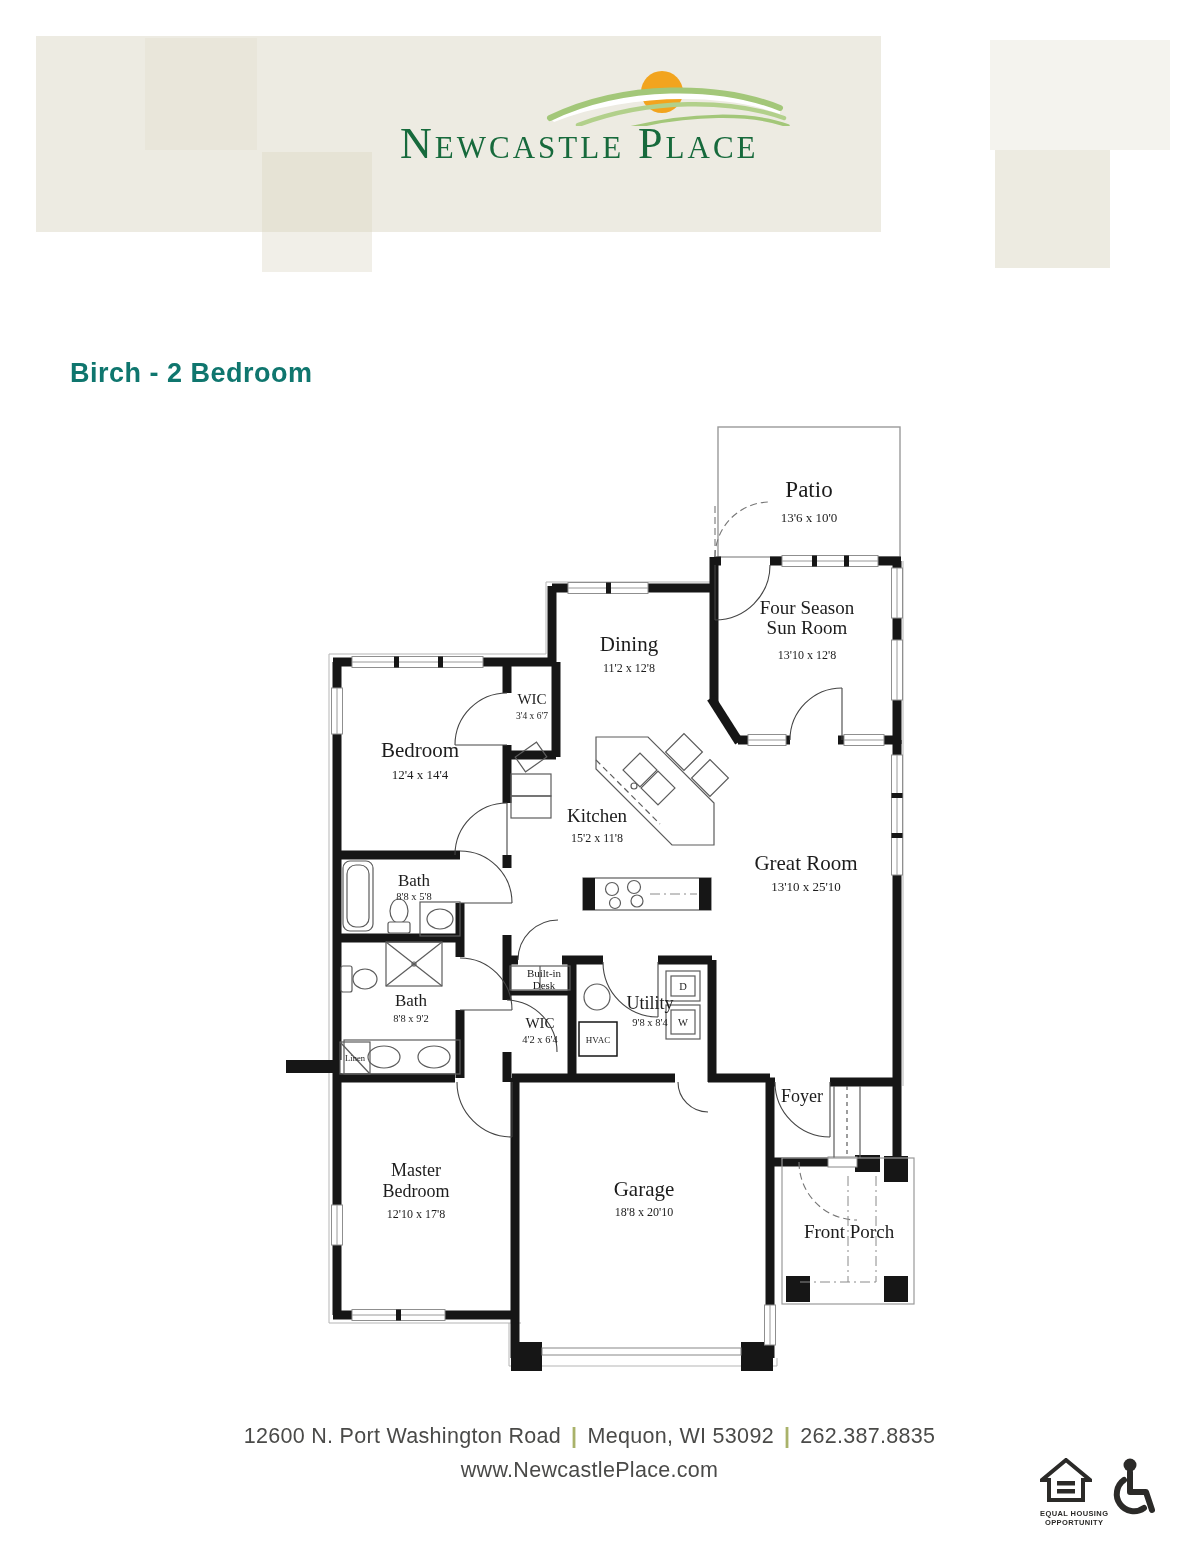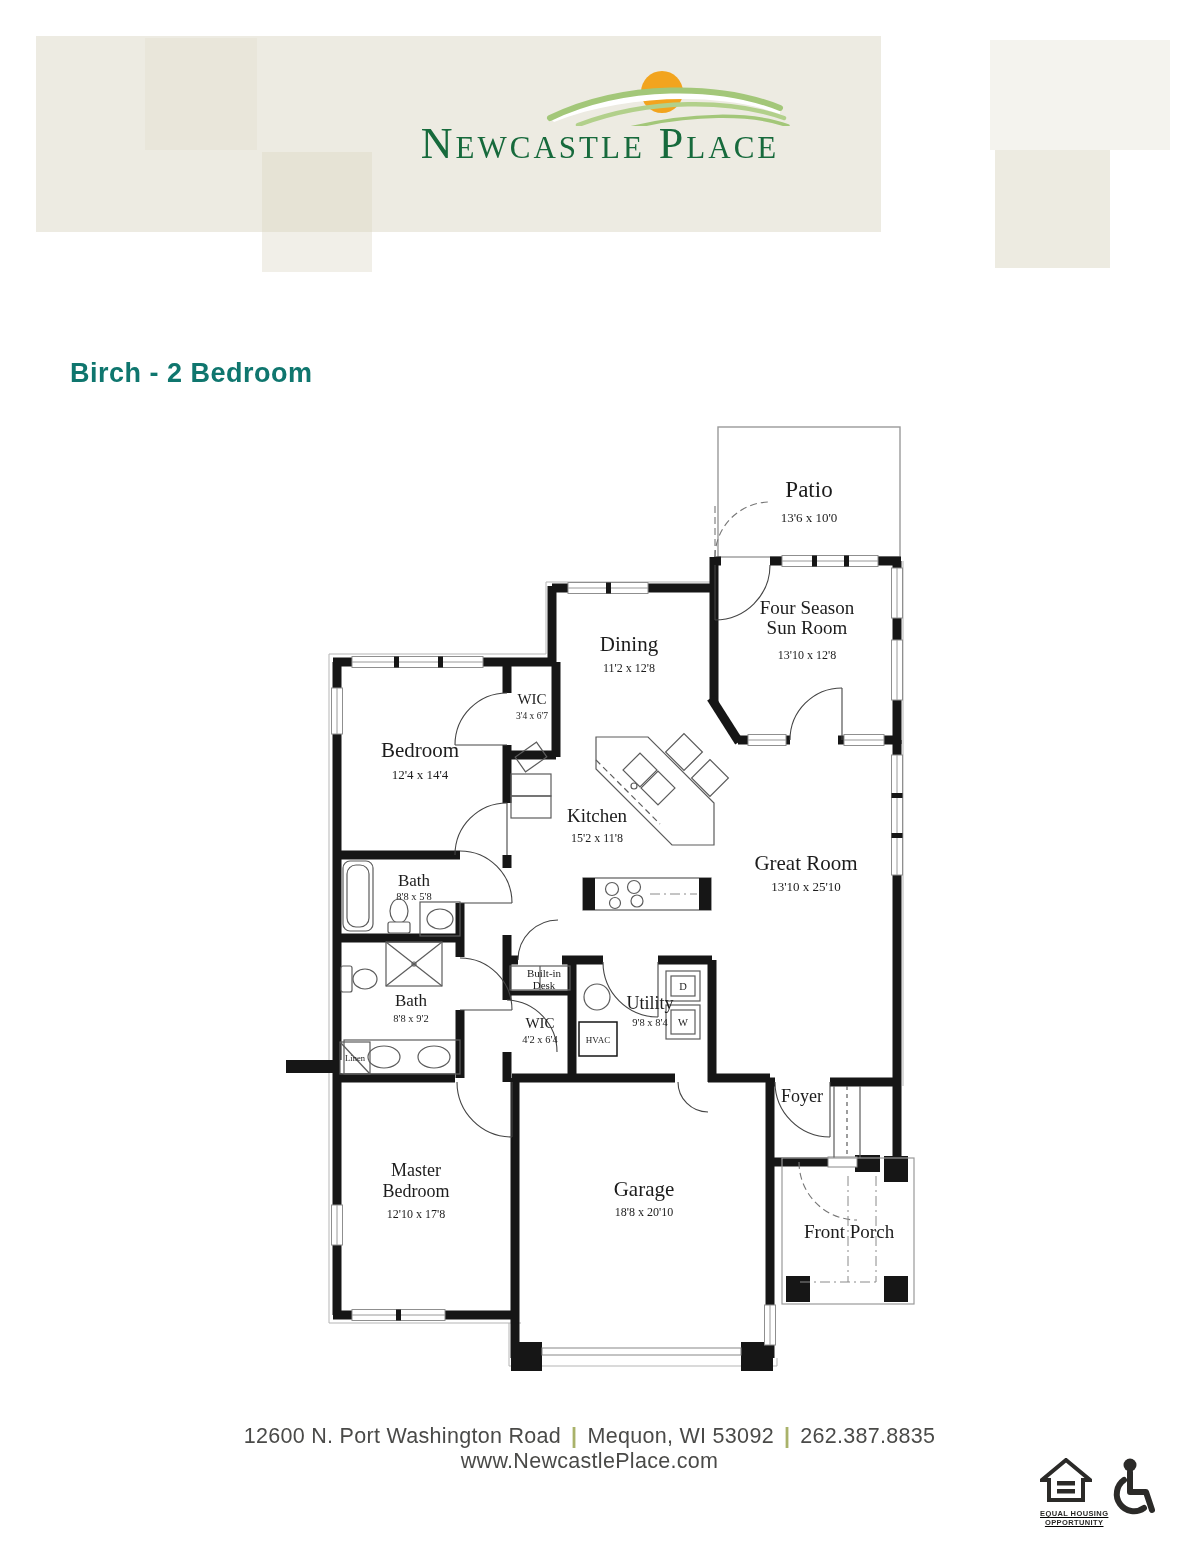--- a/index.html
+++ b/index.html
@@ -2,21 +2,21 @@
 <html><head>
 <meta charset="utf-8">
 <style>
   html,body{margin:0;padding:0;background:#fff;}
   #page{position:relative;width:1200px;height:1553px;background:#fff;overflow:hidden;
         font-family:"Liberation Sans",sans-serif;}
   .abs{position:absolute;}
   
   .band{position:absolute;}
   
-  #logo-text{position:absolute;left:400px;top:118px;width:400px;text-align:center;
+  #logo-text{position:absolute;left:400px;top:118px;width:400px;
     font-family:"Liberation Serif",serif;font-variant:small-caps;
     font-size:44px;letter-spacing:3px;color:#176a3c;font-weight:500;}
   
   #title{position:absolute;left:70px;top:355px;color:#0f766e;font-weight:bold;
     font-size:27px;line-height:36px;letter-spacing:.5px;}
   
   #plan{position:absolute;left:280px;top:415px;}
   .wall{stroke:#161616;stroke-width:9;fill:none;}
   .wall5{stroke:#161616;stroke-width:5;fill:none;}
   .thin{stroke:#b5b5b5;stroke-width:1;fill:none;}
@@ -40,23 +40,23 @@
   .d13{font-size:13px;}
   .d12{font-size:12px;}
   .d10{font-size:10.5px;}
   .d9{font-size:9.5px;}
   .t9{font-size:9px;}
   .t85{font-size:8.5px;}
   
   #footer{position:absolute;left:0;top:1424px;width:1179px;text-align:center;
     color:#4a4a48;font-size:21.5px;letter-spacing:.3px;}
   #footer .sep{padding:0 10px;font-weight:bold;}
-  #footer .line2{}
-  
-  #badges{position:absolute;left:1040px;top:1458px;display:flex;gap:0;align-items:flex-start;text-decoration:underline;}
+  #footer .line2{margin-top:9px;}
+  
+  #badges{position:absolute;left:1040px;top:1458px;display:flex;gap:0;align-items:flex-start;}
   .eh-text{font-size:7.5px;font-weight:bold;color:#2b2a28;letter-spacing:.4px;
     text-align:center;line-height:9px;margin-top:3px;font-family:"Liberation Sans",sans-serif;}
 </style>
 </head>
 <body>
 
 <div id="page">
 
   <div>
     <div class="band" style="left:36px;top:36px;width:845px;height:196px;background:#edebe2;"></div>

